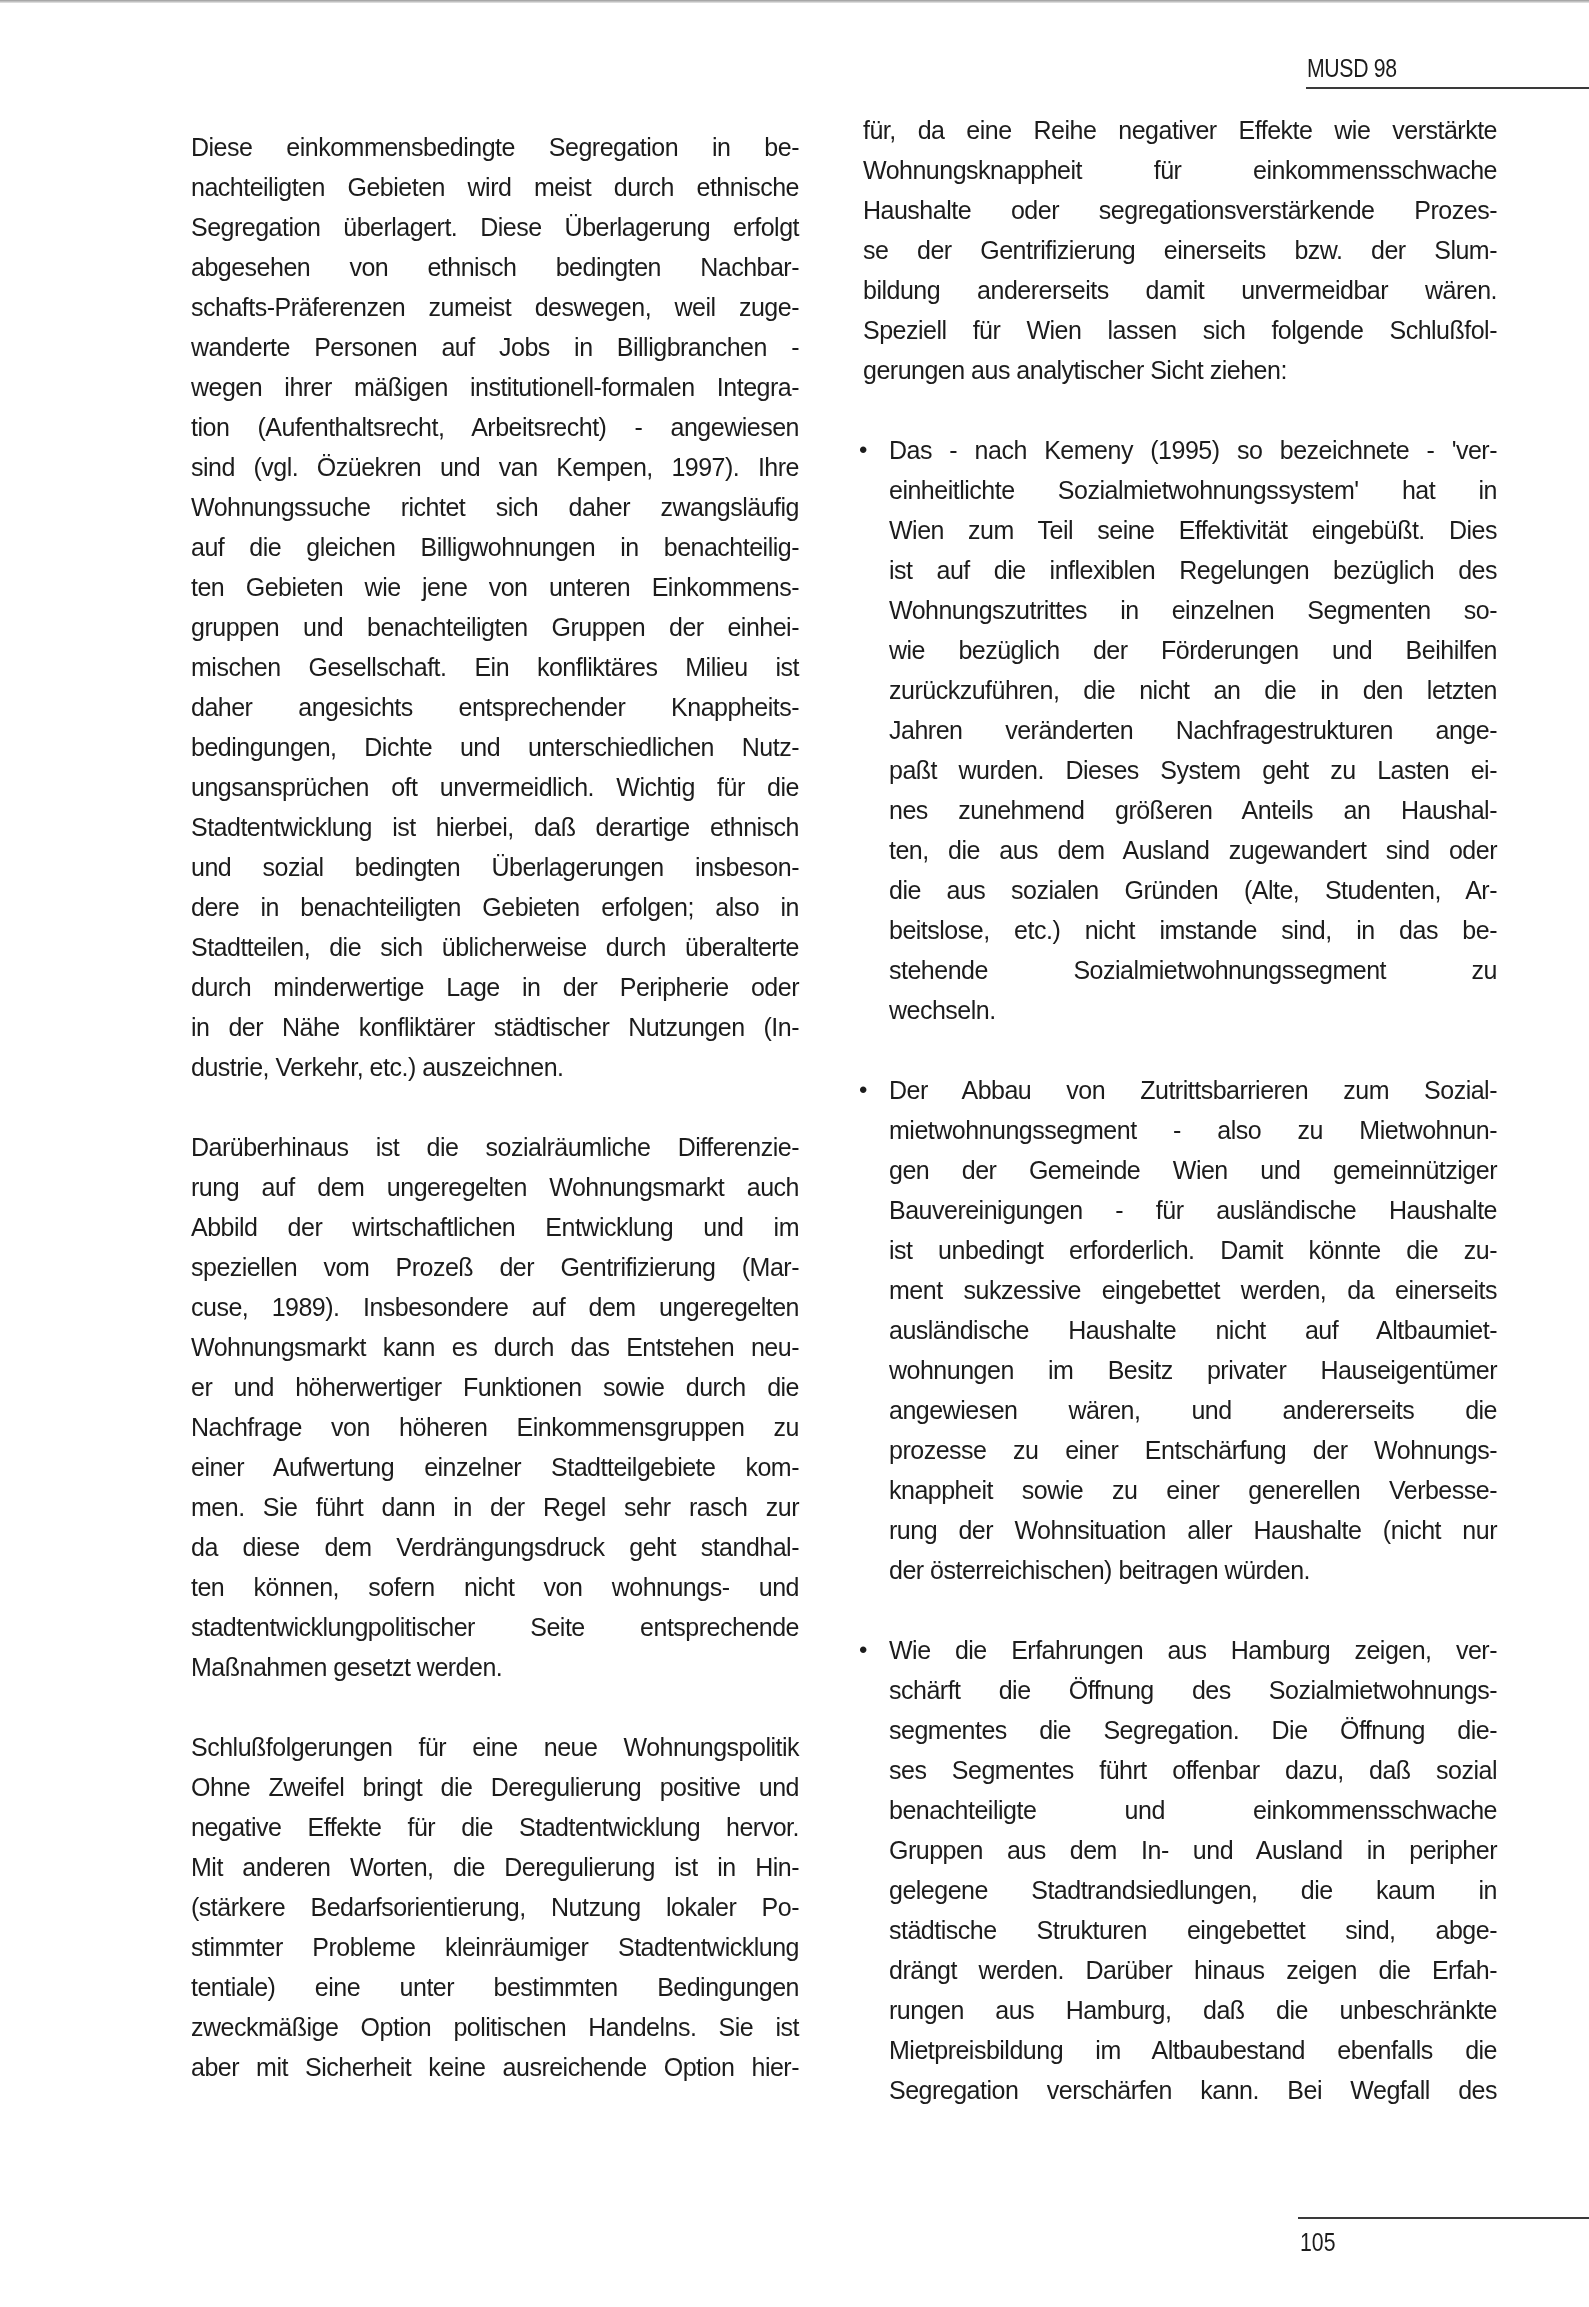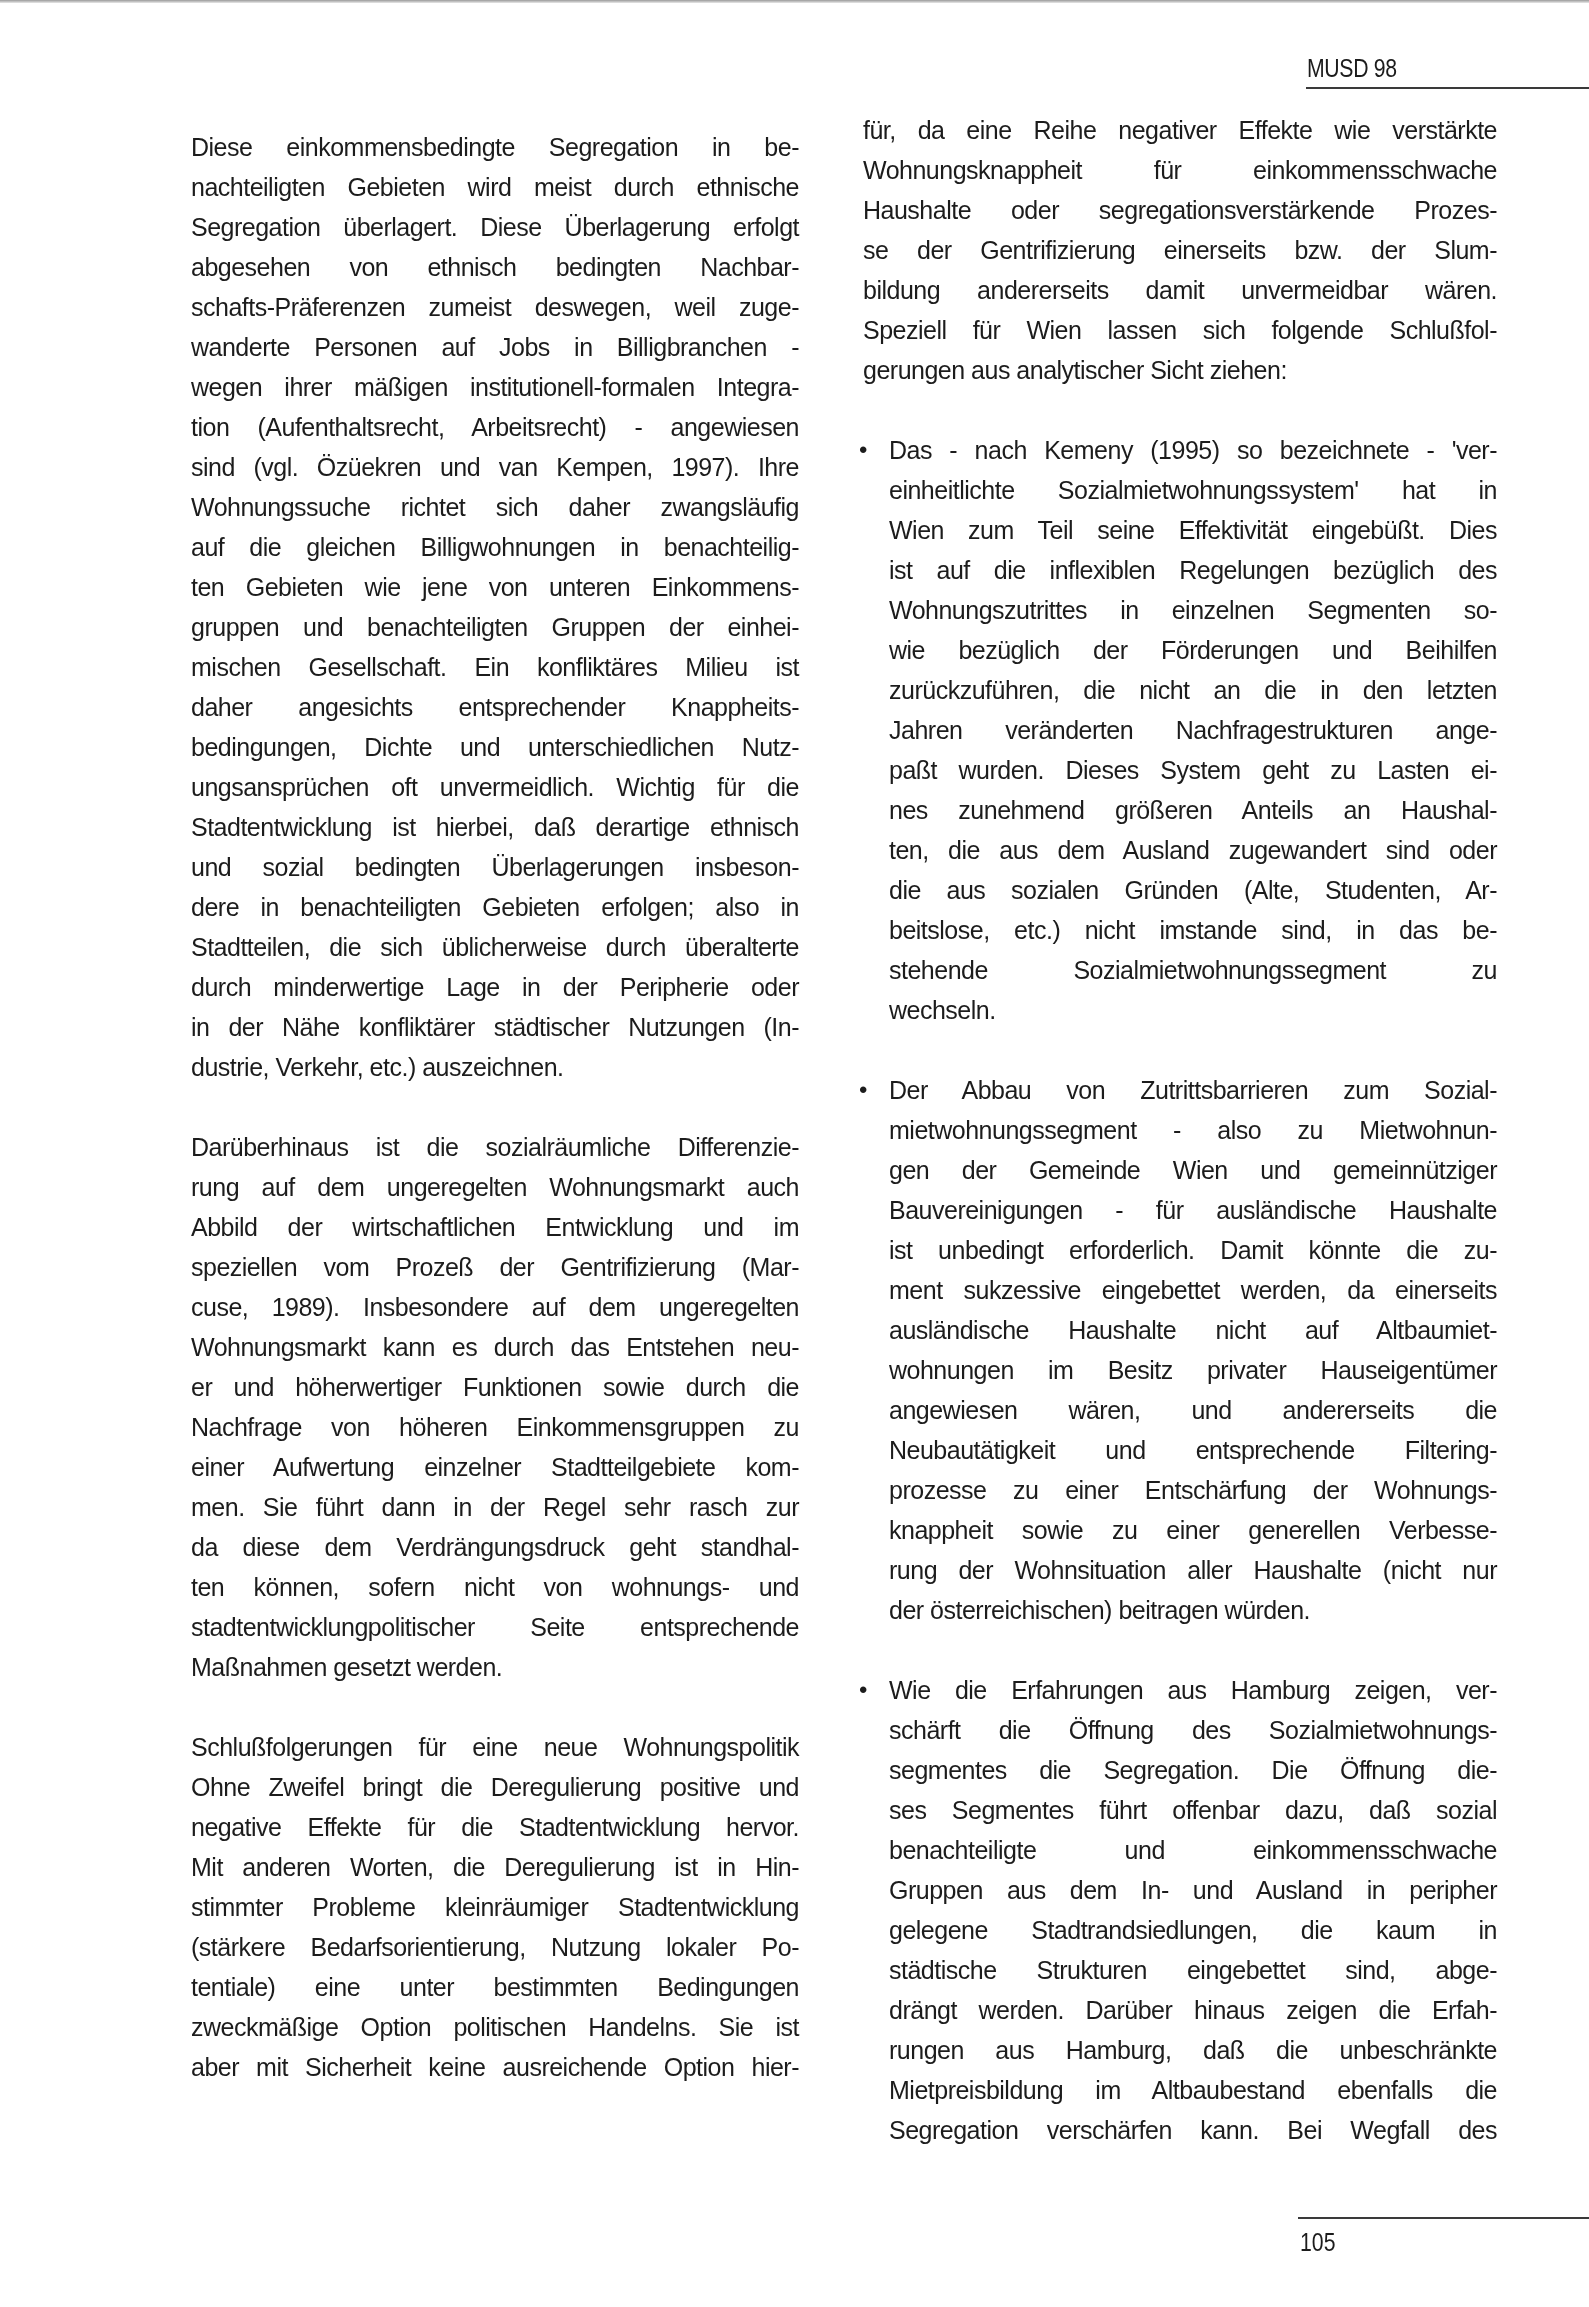--- a/index.html
+++ b/index.html
@@ -74,22 +74,22 @@
       <span class="line">ten können, sofern nicht von wohnungs- und</span>
       <span class="line">stadtentwicklungpolitischer Seite entsprechende</span>
       <span class="line last">Maßnahmen gesetzt werden.</span>
     </div>
     <span class="gap"></span>
     <div>
       <span class="line">Schlußfolgerungen für eine neue Wohnungspolitik</span>
       <span class="line">Ohne Zweifel bringt die Deregulierung positive und</span>
       <span class="line">negative Effekte für die Stadtentwicklung hervor.</span>
       <span class="line">Mit anderen Worten, die Deregulierung ist in Hin-</span>
+      <span class="line">(stärkere Bedarfsorientierung, Nutzung lokaler Po-</span>
       <span class="line">stimmter Probleme kleinräumiger Stadtentwicklung</span>
-      <span class="line">(stärkere Bedarfsorientierung, Nutzung lokaler Po-</span>
       <span class="line">tentiale) eine unter bestimmten Bedingungen</span>
       <span class="line">zweckmäßige Option politischen Handelns. Sie ist</span>
       <span class="line">aber mit Sicherheit keine ausreichende Option hier-</span>
     </div>
   </div>
 <div class="col col-right" id="right-col">
     <div style="margin-left: -26px;">
       <span class="line">für, da eine Reihe negativer Effekte wie verstärkte</span>
       <span class="line">Wohnungsknappheit für einkommensschwache</span>
       <span class="line">Haushalte oder segregationsverstärkende Prozes-</span>
@@ -122,21 +122,20 @@
       <span class="bullet">•</span>
       <span class="line">Der Abbau von Zutrittsbarrieren zum Sozial-</span>
       <span class="line">mietwohnungssegment - also zu Mietwohnun-</span>
       <span class="line">gen der Gemeinde Wien und gemeinnütziger</span>
       <span class="line">Bauvereinigungen - für ausländische Haushalte</span>
       <span class="line">ist unbedingt erforderlich. Damit könnte die zu-</span>
       <span class="line">ment sukzessive eingebettet werden, da einerseits</span>
       <span class="line">ausländische Haushalte nicht auf Altbaumiet-</span>
       <span class="line">wohnungen im Besitz privater Hauseigentümer</span>
       <span class="line">angewiesen wären, und andererseits die</span>
-      <span class="line">Neubautätigkeit und entsprechende Filtering-</span>
       <span class="line">prozesse zu einer Entschärfung der Wohnungs-</span>
       <span class="line">knappheit sowie zu einer generellen Verbesse-</span>
       <span class="line">rung der Wohnsituation aller Haushalte (nicht nur</span>
       <span class="line last">der österreichischen) beitragen würden.</span>
     </div>
     <span class="gap"></span>
     <div class="bullet-item">
       <span class="bullet">•</span>
       <span class="line">Wie die Erfahrungen aus Hamburg zeigen, ver-</span>
       <span class="line">schärft die Öffnung des Sozialmietwohnungs-</span>

